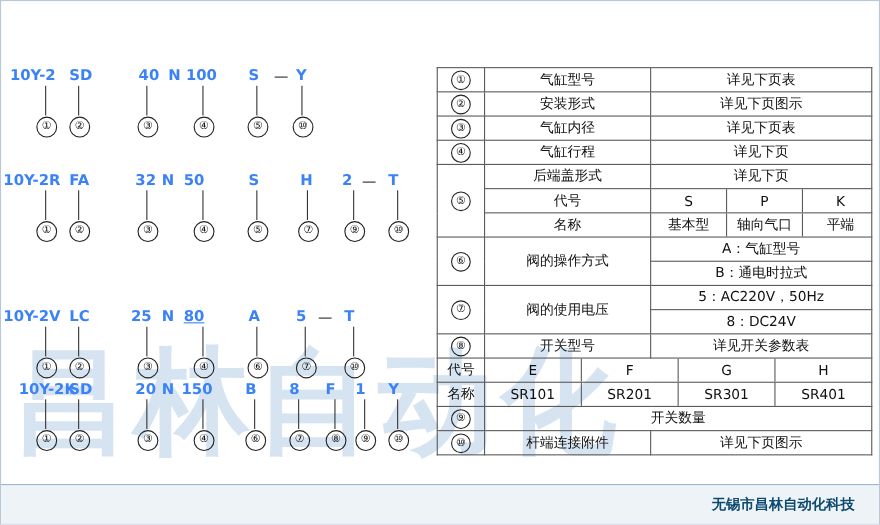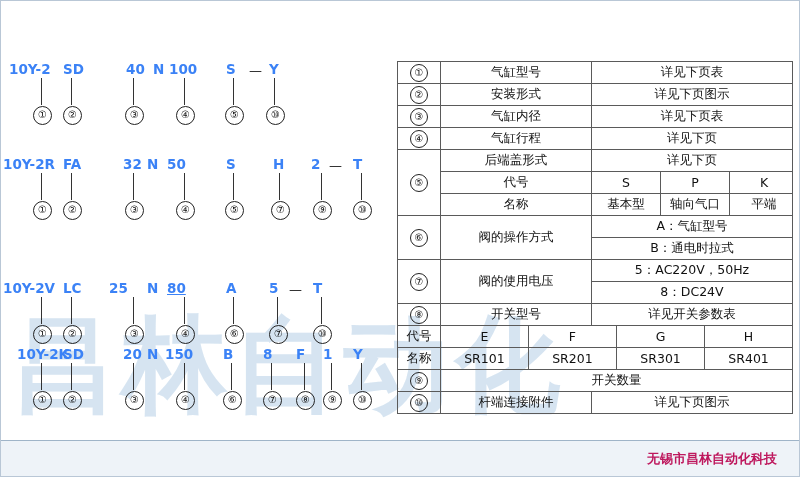--- a/index.html
+++ b/index.html
@@ -176,21 +176,21 @@
     height: 36px;
     background: #eef3f8;
     border-top: 1px solid #9fb4c8;
     box-sizing: border-box;
   }
   .footer-text {
     position: absolute;
     right: 22px;
     top: 9px;
     font-size: 13px;
-    color: #be185d;
+    color: #0c4a6e;
     font-weight: bold;
   }
 </style>
 </head>
 <body>
 
 <div class="page">
 
 
   <div class="watermark">
@@ -248,21 +248,21 @@
         <span class="leader" style="left: 360px; height: 27px;"></span>
         <span class="circ" style="left: 352px; top: 45px;">⑩</span>
       </div>
     <div class="code-row" id="row2" style="top:212px;margin-top:27px;">
         <span class="token" style="left: 2px;">10Y-2V</span>
         <span class="leader" style="left: 40px; height: 27px;"></span>
         <span class="circ" style="left: 32px; top: 45px;">①</span>
         <span class="token" style="left: 62px;">LC</span>
         <span class="leader" style="left: 70px; height: 27px;"></span>
         <span class="circ" style="left: 62px; top: 45px;">②</span>
-        <span class="token" style="left: 108px; text-align: center;">25</span>
+        <span class="token" style="left: 118px; text-align: center;">25</span>
         <span class="leader" style="left: 132px; height: 27px;"></span>
         <span class="circ" style="left: 124px; top: 45px;">③</span>
         <span class="token" style="left: 146px;">N</span>
         <span class="token" style="left: 166px; text-decoration: underline;">80</span>
         <span class="leader" style="left: 183px; height: 27px;"></span>
         <span class="circ" style="left: 175px; top: 45px;">④</span>
         <span class="token" style="left: 225px;">A</span>
         <span class="leader" style="left: 232px; height: 27px;"></span>
         <span class="circ" style="left: 224px; top: 45px;">⑥</span>
         <span class="token" style="left: 268px;">5</span>

